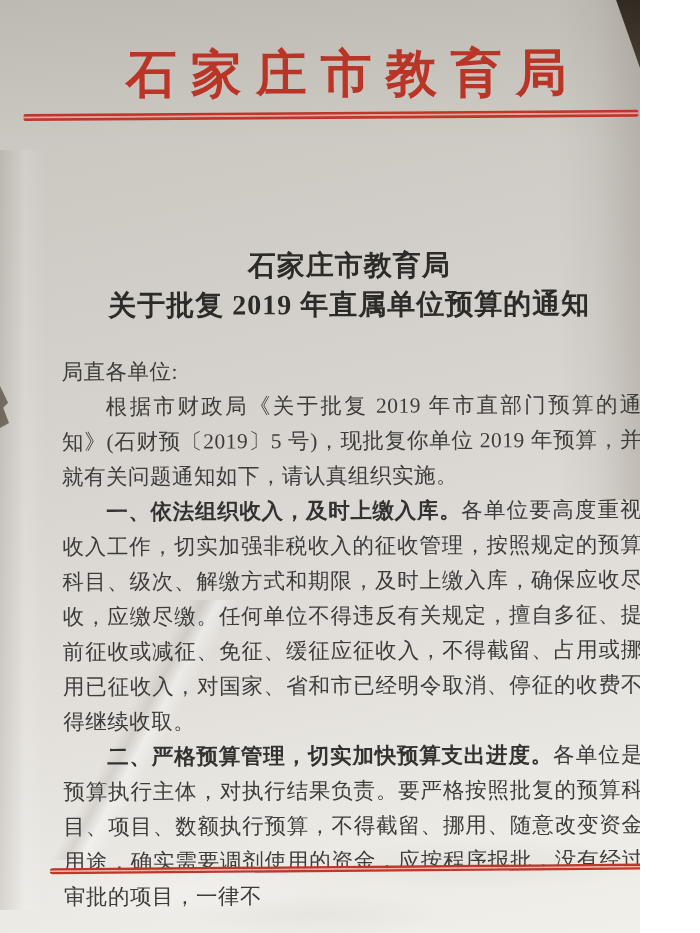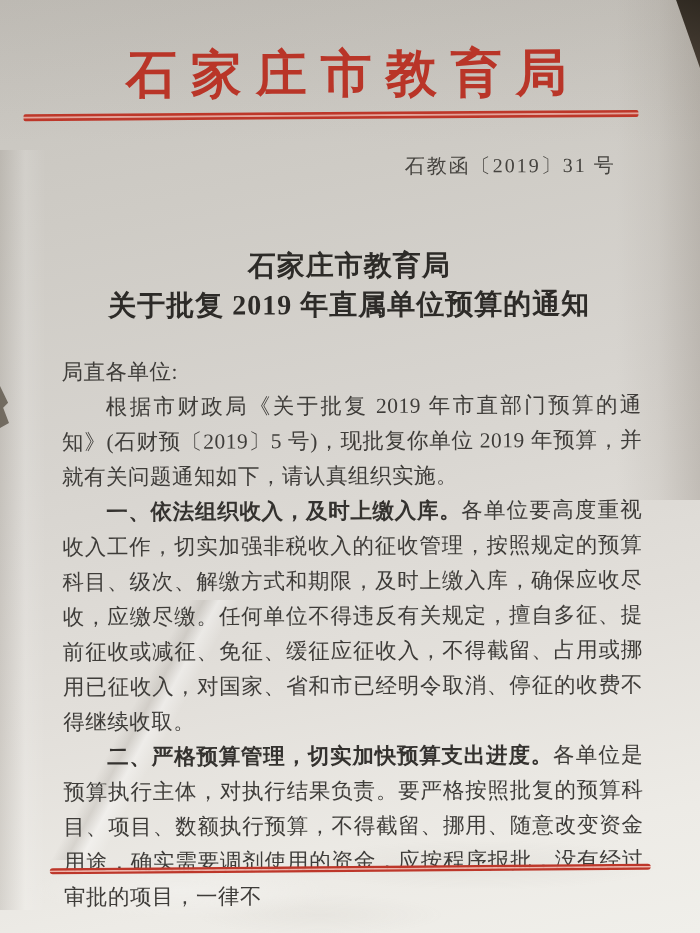--- a/index.html
+++ b/index.html
@@ -1,21 +1,21 @@
 <!DOCTYPE html>
 <html><head>
 <meta charset="utf-8">
 <style>
   html,body{margin:0;padding:0;}
   body{
     width:700px;height:933px;overflow:hidden;
     font-family:"Liberation Serif","DejaVu Serif",serif;
   }
   .stage{
-    position:relative;width:700px;height:933px;overflow:hidden;
+    position:relative;width:640px;height:933px;overflow:hidden;
     background:linear-gradient(168deg,#c6c3bd 0%,#cecbc5 22%,#d7d4cf 45%,#e2dfda 68%,#edebe6 88%,#f0efea 100%);
   }
   
   .shade-right{
     position:absolute;top:0;right:0;width:120px;height:500px;pointer-events:none;
     background:linear-gradient(to left,rgba(92,80,68,.22),rgba(92,80,68,.07) 35%,transparent 70%);
   }
   .shade-top{
     position:absolute;top:0;left:0;width:700px;height:180px;pointer-events:none;
     background:linear-gradient(to bottom,rgba(110,102,92,.10),transparent 80%);
@@ -95,21 +95,20 @@
   <div class="crease-left"></div>
   <div class="crease-diagonal"></div>
   <div class="wrinkles-bottom"></div>
 
   <div class="doc">
 
     <div class="agency" style="color:#b93528">石家庄市教育局</div>
 
     <div class="red-rule" style="color:#bd372a"></div>
 
-    <div class="doc-no">石教函〔2019〕31 号</div>
 
     <div class="title-block">
       <div>石家庄市教育局</div>
       <div>关于批复 2019 年直属单位预算的通知</div>
     </div>
 
     <div class="body-block">
       <p class="salutation">局直各单位:</p>
 
       <p class="para">

